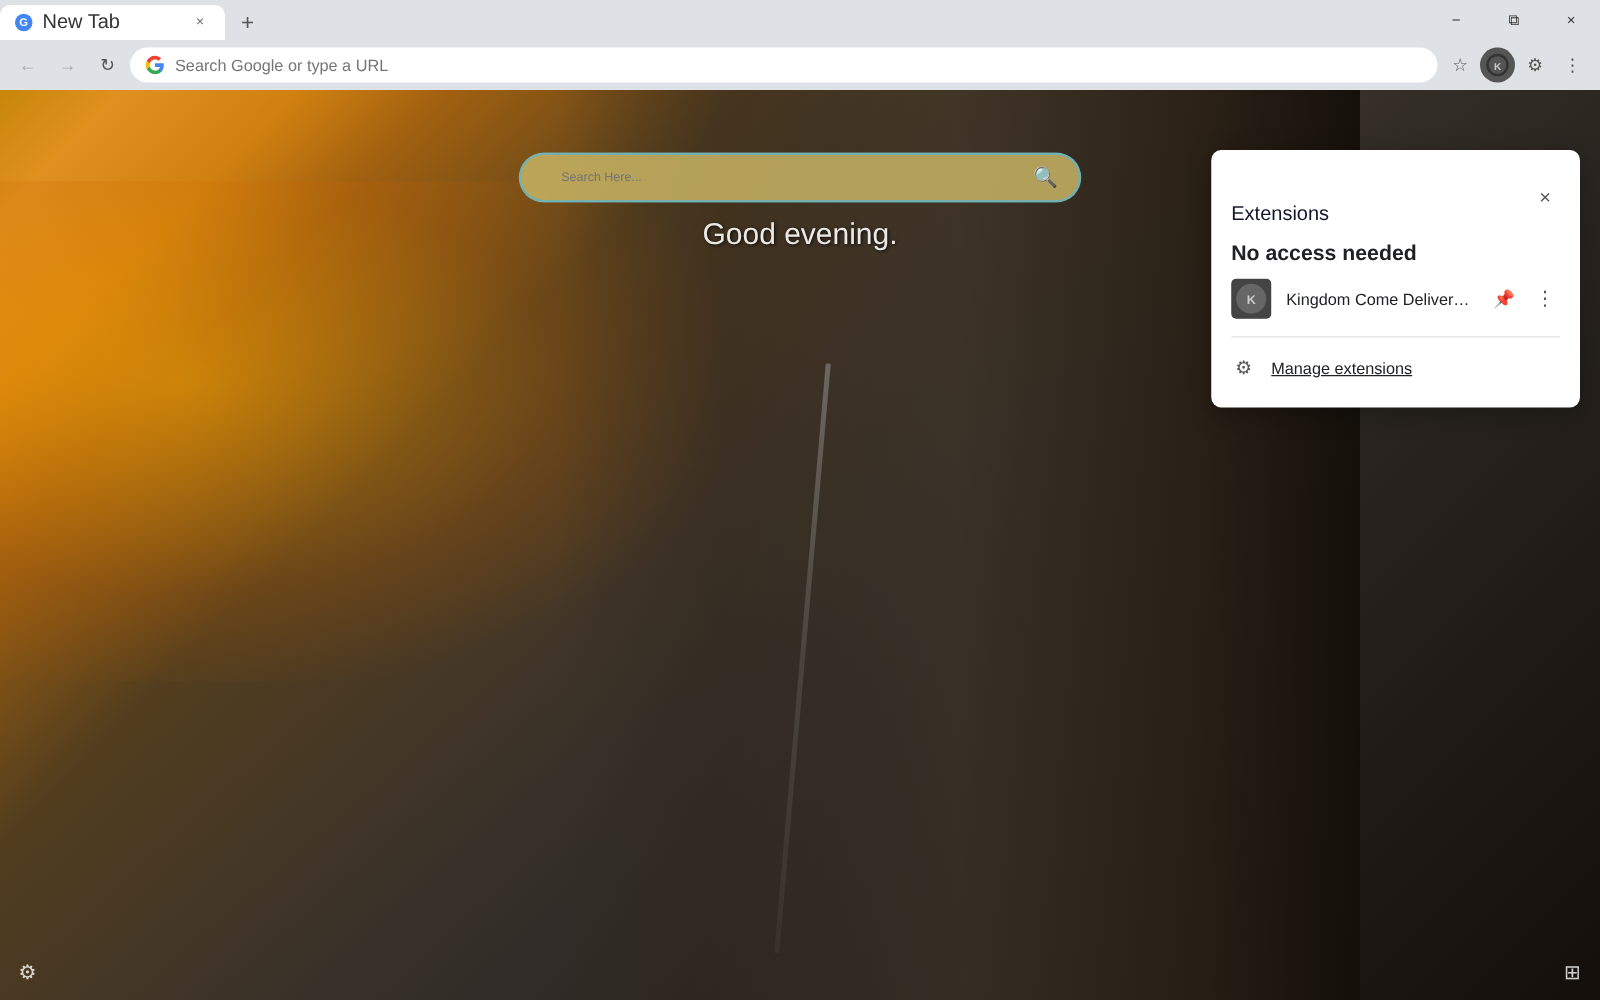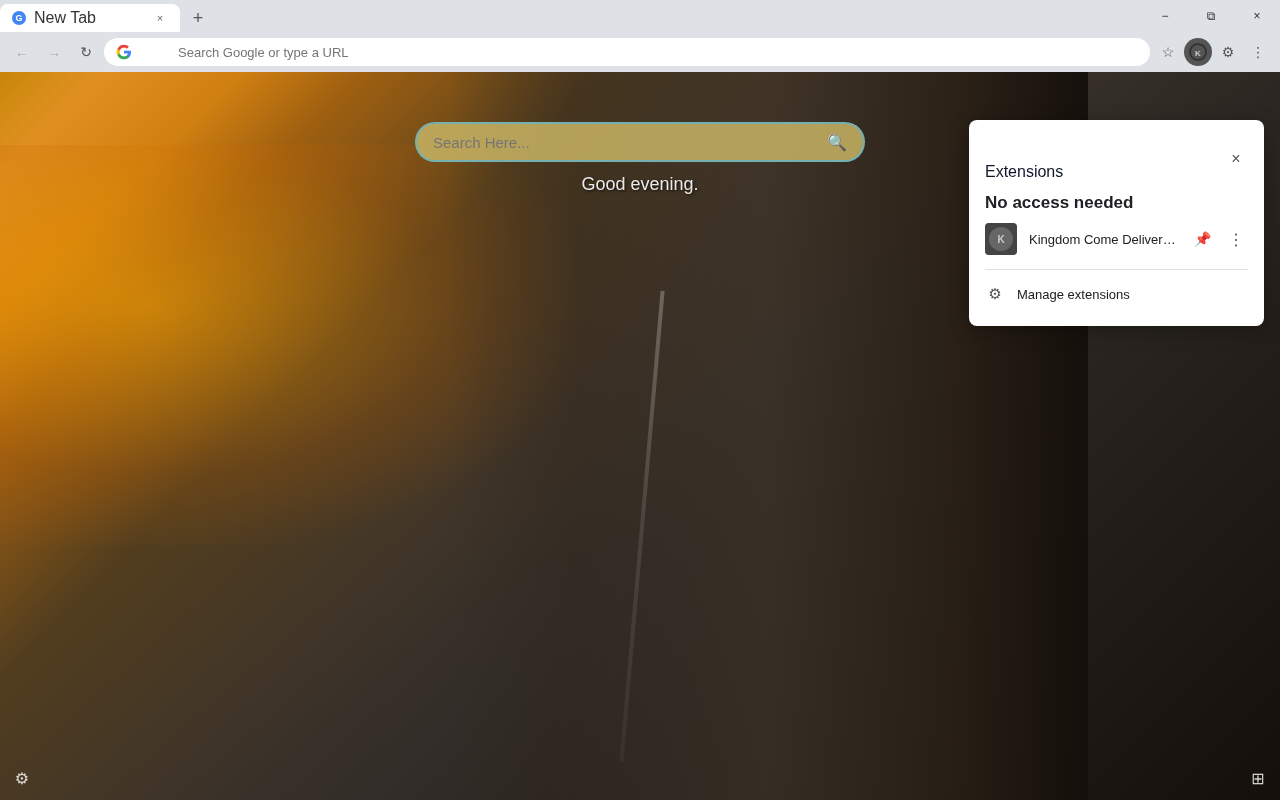--- a/index.html
+++ b/index.html
@@ -152,21 +152,20 @@
       flex-shrink: 0;
     }
 
     .address-text {
       flex: 1;
       font-size: 13px;
       color: #333;
       outline: none;
       border: none;
       background: transparent;
-      margin-left: 38px;
     }
 
     .address-actions {
       display: flex;
       align-items: center;
       gap: 2px;
     }
 
     .addr-icon {
       width: 28px;
@@ -243,32 +242,33 @@
       padding: 0 16px;
       gap: 8px;
       border: 2px solid rgba(100, 180, 200, 0.8);
     }
 
     .search-input {
       flex: 1;
       background: transparent;
       border: none;
       outline: none;
-      font-size: 15px;
-      color: #555;
+      font-size: 10px;
+      color: #555;
+      margin-left: 16px;
     }
 
     .search-icon {
       font-size: 16px;
       color: #666;
     }
 
     .greeting {
       color: rgba(255, 255, 255, 0.9);
-      font-size: 18px;
+      font-size: 24px;
       text-shadow: 1px 1px 3px rgba(0,0,0,0.8);
     }
 
     
     .bottom-bar {
       position: absolute;
       bottom: 8px;
       left: 8px;
       right: 8px;
       display: flex;
@@ -414,20 +414,21 @@
       display: flex;
       align-items: center;
       justify-content: center;
       color: #555;
       font-size: 15px;
     }
 
     .manage-label {
       font-size: 13px;
       color: #202124;
+      text-decoration: underline;
     }
 
     
     .bg-warm-glow {
       position: absolute;
       top: 0;
       left: 0;
       width: 60%;
       height: 60%;
       background: radial-gradient(ellipse at 30% 30%, rgba(255,180,0,0.7) 0%, rgba(220,120,0,0.4) 40%, transparent 70%);

